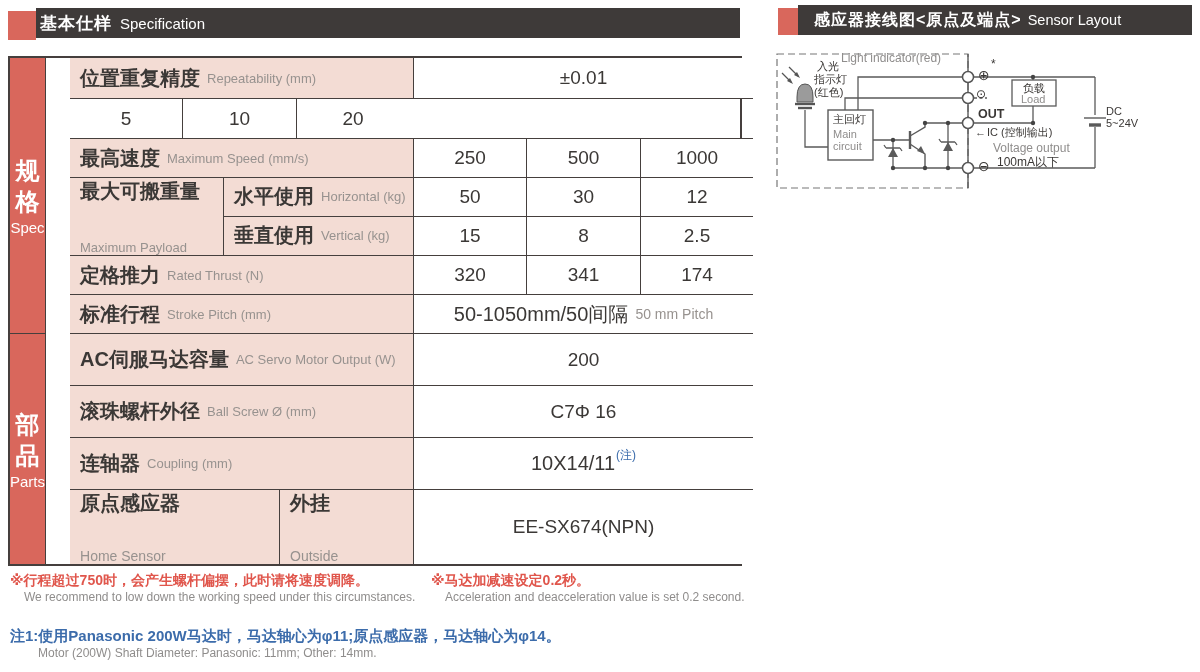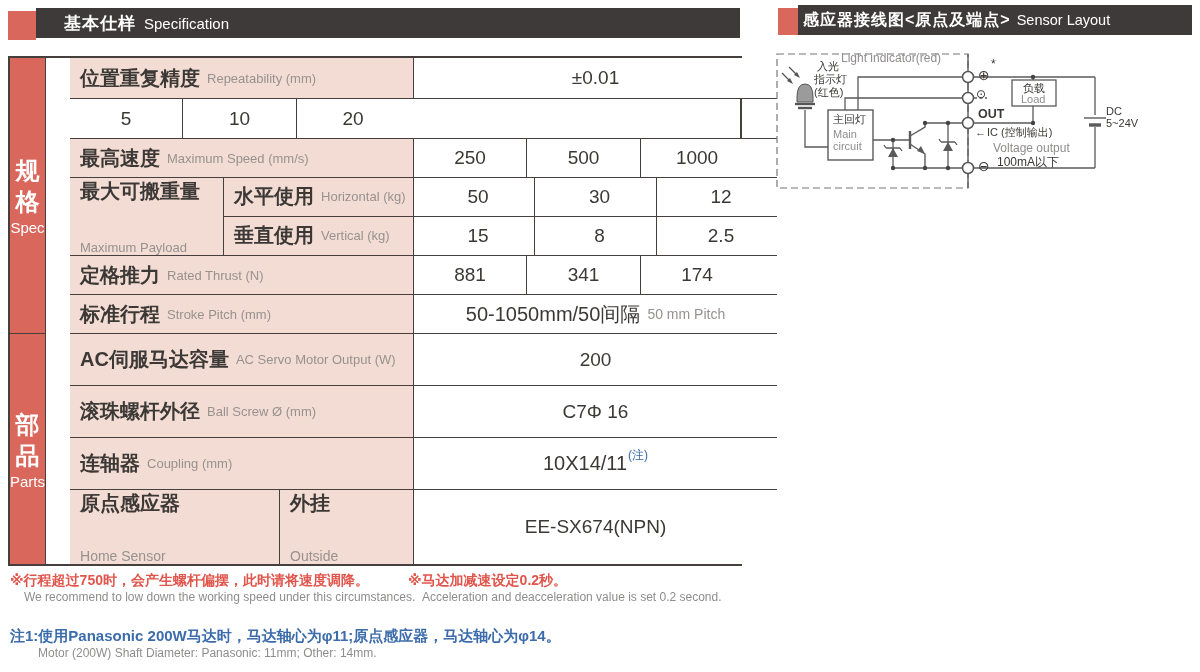--- a/index.html
+++ b/index.html
@@ -2,21 +2,21 @@
 <html><head>
 <meta charset="utf-8">
 <style>
   html,body{margin:0;padding:0;background:#fff;}
   .page{position:relative;width:1200px;height:672px;background:#fff;overflow:hidden;
         font-family:"Liberation Sans","DejaVu Sans",sans-serif;color:#3b3836;}
   
   .hdr{position:absolute;height:34px;}
   .hdr .sq{position:absolute;background:#d9675c;}
   .hdr .bar{position:absolute;background:#3e3a39;color:#fff;display:flex;align-items:center;
-            gap:8px;padding-left:28px;box-sizing:border-box;}
+            gap:8px;padding-left:4px;box-sizing:border-box;}
   .hdr .bar .zh{font-size:17px;font-weight:bold;letter-spacing:1px;}
   .hdr .bar .en{font-size:15px;font-weight:normal;}
   
   .tbl{position:absolute;left:8px;top:56px;width:730px;border:2px solid #453f3d;display:flex;
        box-sizing:content-box;background:#fff;}
   .sec-col{width:47px;display:flex;flex-direction:column;}
   .sec{background:#d9675c;color:#fff;display:flex;flex-direction:column;align-items:center;
        justify-content:center;border-right:1px solid #453f3d;box-sizing:border-box;}
   .sec-spec{height:276px;border-bottom:1px solid #453f3d;}
   .sec-parts{height:230px;}
@@ -30,21 +30,21 @@
        border-right:1px solid #453f3d;box-sizing:border-box;}
   .lbl .zh{font-size:20px;font-weight:600;color:#3b3836;white-space:nowrap;}
   .lbl .en{font-size:13px;color:#97928f;white-space:nowrap;}
   .lbl-col{flex-direction:column;align-items:flex-start;justify-content:space-between;gap:1px;}
   .w344{width:344px}.w154{width:154px}.w190{width:190px}.w210{width:210px}.w134{width:134px}
   .val{display:flex;align-items:center;justify-content:center;font-size:19px;color:#3b3836;
        border-right:1px solid #453f3d;box-sizing:border-box;background:#fff;}
   .val:last-child{border-right:none;}
   .v1{width:113px}.v2{width:114px}.v3{width:112px}.vspan{flex:1;}
   .sub2{display:flex;flex-direction:column;flex:1;}
-  .subrow{display:flex;height:39px;border-bottom:1px solid #453f3d;box-sizing:border-box;gap:8px;}
+  .subrow{display:flex;height:39px;border-bottom:1px solid #453f3d;box-sizing:border-box;}
   .subrow:last-child{border-bottom:none;}
   .sup{font-size:12px;color:#3c6cab;position:relative;top:-8px;margin-left:1px;}
   .stroke-en{font-size:14px;color:#97928f;margin-left:7px;}
   .bigval{font-size:20px;}
   
   .note{position:absolute;}
   .n-red{font-size:14px;font-weight:bold;color:#e0564c;line-height:18px;}
   .n-gray{font-size:12px;color:#8f8d8c;line-height:16px;}
   .n-blue{font-size:15px;font-weight:bold;color:#3c6cab;line-height:19px;}
   .ind{padding-left:14px;}
@@ -67,21 +67,21 @@
   <div class="hdr" style="left:8px;top:8px;width:732px;">
     <div class="sq" style="left:0;top:3px;width:28px;height:29px;"></div>
     <div class="bar" style="left:28px;top:0;width:704px;height:30px;">
       <span class="zh">基本仕样</span>
       <span class="en">Specification</span>
     </div>
   </div>
 
   <div class="hdr" style="left:778px;top:5px;width:414px;">
     <div class="sq" style="left:0;top:3px;width:20px;height:27px;"></div>
-    <div class="bar" style="left:20px;top:0;width:394px;height:30px;padding-left:5px;gap:6px;">
+    <div class="bar" style="left:20px;top:0;width:394px;height:30px;padding-left:16px;gap:6px;">
       <span class="zh" style="font-size:16px;">感应器接线图&lt;原点及端点&gt;</span>
       <span class="en" style="font-size:14.5px;">Sensor Layout</span>
     </div>
   </div>
 
   <div class="tbl">
     <div class="sec-col">
       <div class="sec sec-spec">
         <div class="szh">规格</div>
         <div class="sen">Spec</div>
@@ -143,21 +143,21 @@
             <div class="val v3">2.5</div>
           </div>
         </div>
       </div>
 
       <div class="row h39">
         <div class="lbl w344">
           <span class="zh">定格推力</span>
           <span class="en">Rated Thrust (N)</span>
         </div>
-        <div class="val v1">881</div>
+        <div class="val v1">320</div>
         <div class="val v2">341</div>
         <div class="val v3">174</div>
       </div>
 
       <div class="row h39">
         <div class="lbl w344">
           <span class="zh">标准行程</span>
           <span class="en">Stroke Pitch (mm)</span>
         </div>
         <div class="val vspan">
@@ -310,21 +310,21 @@
     <span class="dg g11g" style="left:246px;top:50px;">Load</span>
     <span class="dg g11" style="left:331px;top:62px;">DC</span>
     <span class="dg g11" style="left:331px;top:74px;">5~24V</span>
   </div>
 
   <div class="note" style="left:10px;top:571px;">
     <div class="n-red">※行程超过750时，会产生螺杆偏摆，此时请将速度调降。</div>
     <div class="n-gray ind">We recommend to low down the working speed under this circumstances.</div>
   </div>
 
-  <div class="note" style="left:408px;top:571px;">
+  <div class="note" style="left:431px;top:571px;">
     <div class="n-red">※马达加减速设定0.2秒。</div>
     <div class="n-gray ind">Acceleration and deacceleration value is set 0.2 second.</div>
   </div>
 
   <div class="note" style="left:10px;top:626px;">
     <div class="n-blue">注1:使用Panasonic 200W马达时，马达轴心为φ11;原点感应器，马达轴心为φ14。</div>
     <div class="n-gray" style="padding-left:28px;">Motor (200W) Shaft Diameter: Panasonic: 11mm; Other: 14mm.</div>
   </div>
 
 </div>

